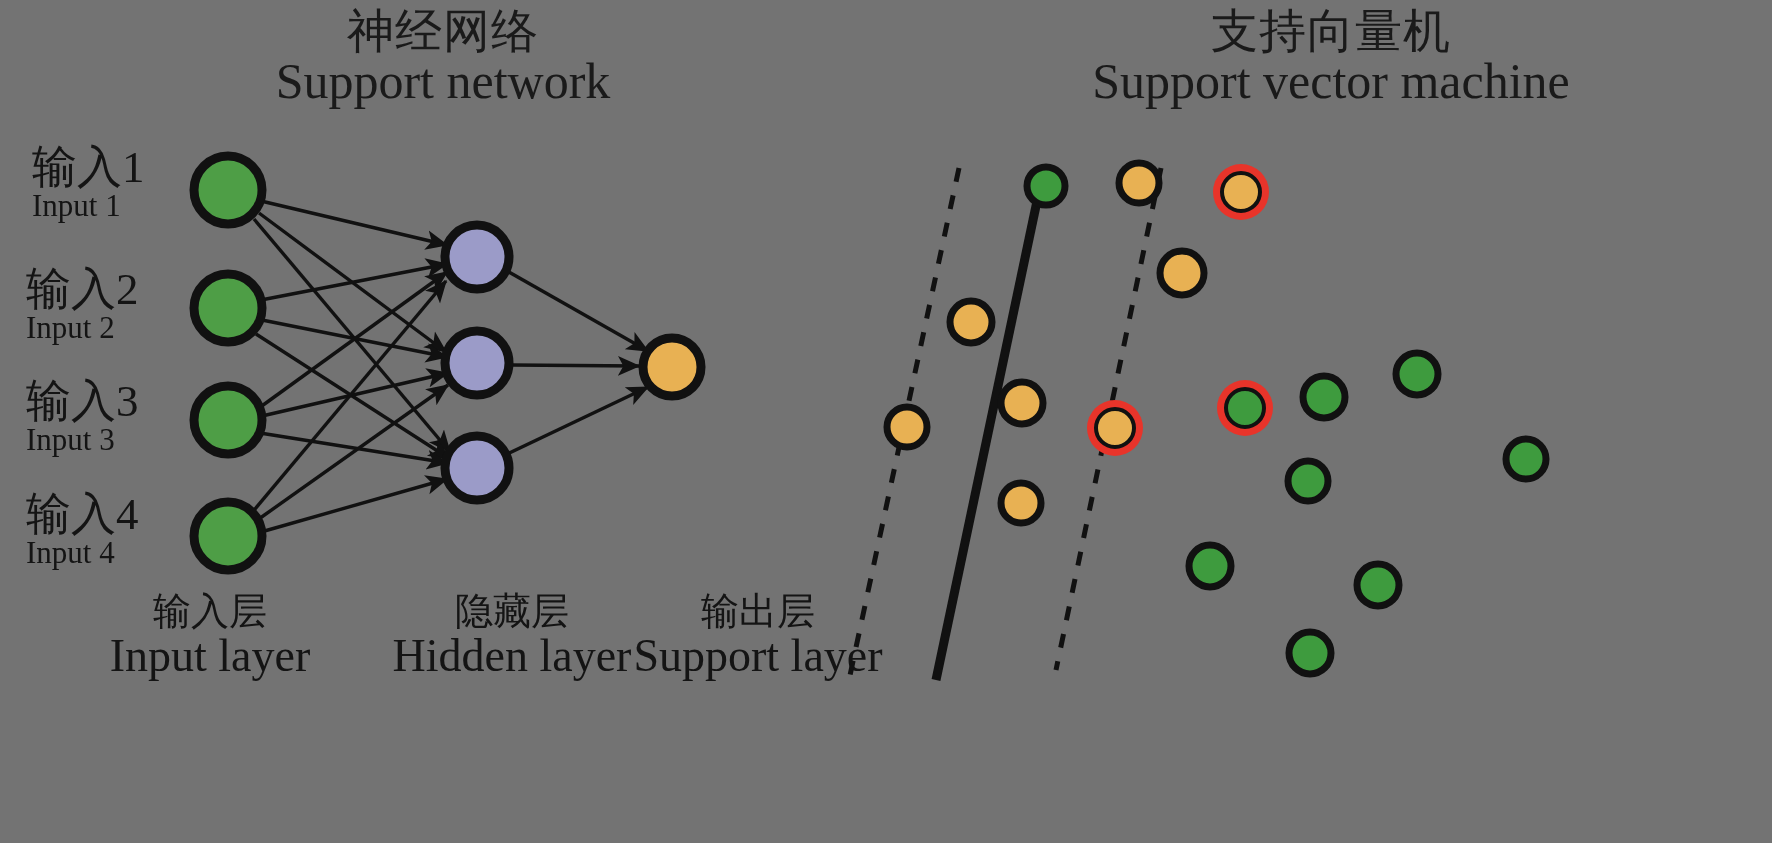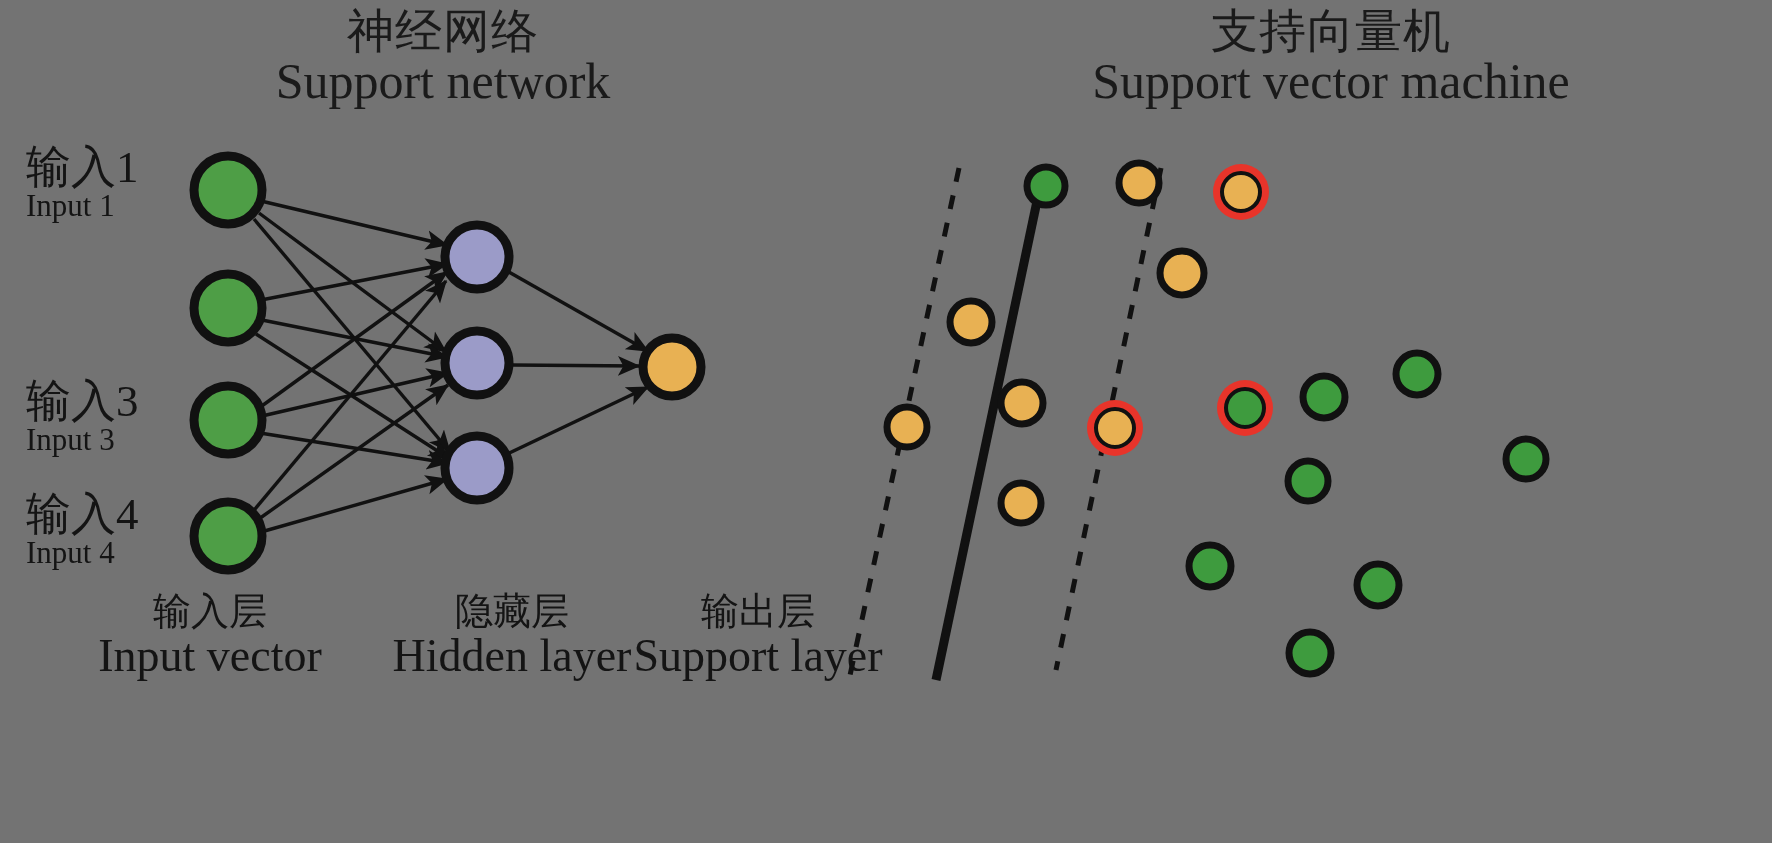--- a/index.html
+++ b/index.html
@@ -124,37 +124,41 @@
         <circle cx="477" cy="257" r="32" fill="#9B9BC8" stroke="#111111" stroke-width="9"></circle>
         <circle cx="477" cy="363" r="32" fill="#9B9BC8" stroke="#111111" stroke-width="9"></circle>
         <circle cx="477" cy="468" r="32" fill="#9B9BC8" stroke="#111111" stroke-width="9"></circle>
       </g>
 
       <g>
         <circle cx="672" cy="367" r="29" fill="#E8B153" stroke="#111111" stroke-width="9"></circle>
       </g>
     </svg>
 
-    <div class="node-label" style="left:26px; top:145px;">
+    <div class="node-label" style="left:32px; top:145px;">
       <div class="lbl-cn">输入1</div>
       <div class="lbl-en">Input 1</div>
+    </div>
+    <div class="node-label" style="left:26px; top:267px;">
+      <div class="lbl-cn">输入2</div>
+      <div class="lbl-en">Input 2</div>
     </div>
     <div class="node-label" style="left:26px; top:379px;">
       <div class="lbl-cn">输入3</div>
       <div class="lbl-en">Input 3</div>
     </div>
     <div class="node-label" style="left:26px; top:492px;">
       <div class="lbl-cn">输入4</div>
       <div class="lbl-en">Input 4</div>
     </div>
 
 
     <div class="layer-label" style="left:50px; top:592px; width:320px;">
       <div class="layer-cn">输入层</div>
-      <div class="layer-en">Input vector</div>
+      <div class="layer-en">Input layer</div>
     </div>
     <div class="layer-label" style="left:352px; top:592px; width:320px;">
       <div class="layer-cn">隐藏层</div>
       <div class="layer-en">Hidden layer</div>
     </div>
     <div class="layer-label" style="left:608px; top:592px; width:300px;">
       <div class="layer-cn">输出层</div>
       <div class="layer-en">Support layer</div>
     </div>
   </div>

